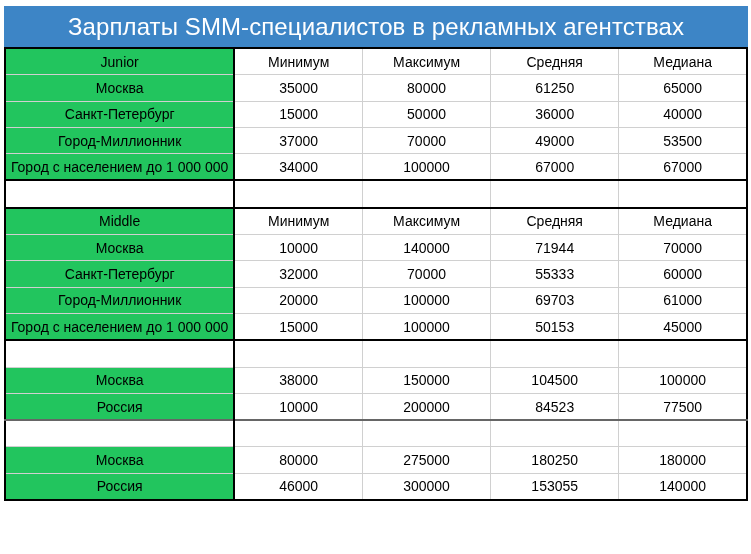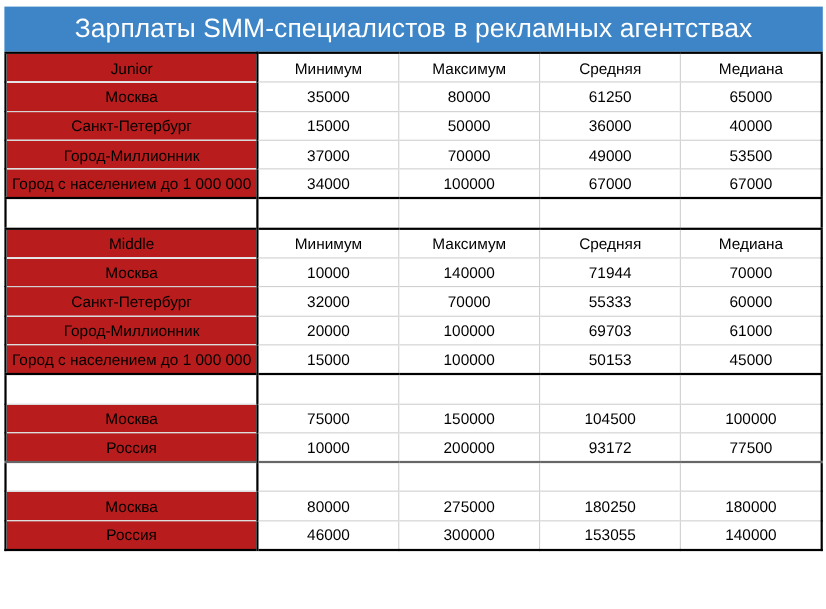--- a/index.html
+++ b/index.html
@@ -46,21 +46,21 @@
       font-size: 14px;
       color: #000000;
       text-align: center;
       vertical-align: middle;
       white-space: nowrap;
       border-top: 1px solid #d0d0d0;
       border-left: 1px solid #d0d0d0;
       overflow: hidden;
     }
     table.grid td.label {
-      background: #b91c1c;
+      background: #22c55e;
       border-right: 2px solid #000000;
       border-left: none;
     }
     table.grid tr.section-start td {
       border-top: 2px solid #000000;
     }
     table.grid tr.spacer td {
       border-top: 2px solid #000000;
       background: #ffffff;
     }
@@ -170,30 +170,30 @@
       <tr class="spacer">
         <td class="label"></td>
         <td></td>
         <td></td>
         <td></td>
         <td></td>
       </tr>
 
       <tr>
         <td class="label">Москва</td>
-        <td>75000</td>
+        <td>38000</td>
         <td>150000</td>
         <td>104500</td>
         <td>100000</td>
       </tr>
       <tr>
         <td class="label">Россия</td>
         <td>10000</td>
         <td>200000</td>
-        <td>93172</td>
+        <td>84523</td>
         <td>77500</td>
       </tr>
 
       <tr class="spacer spacer-after-senior">
         <td class="label"></td>
         <td></td>
         <td></td>
         <td></td>
         <td></td>
       </tr>

